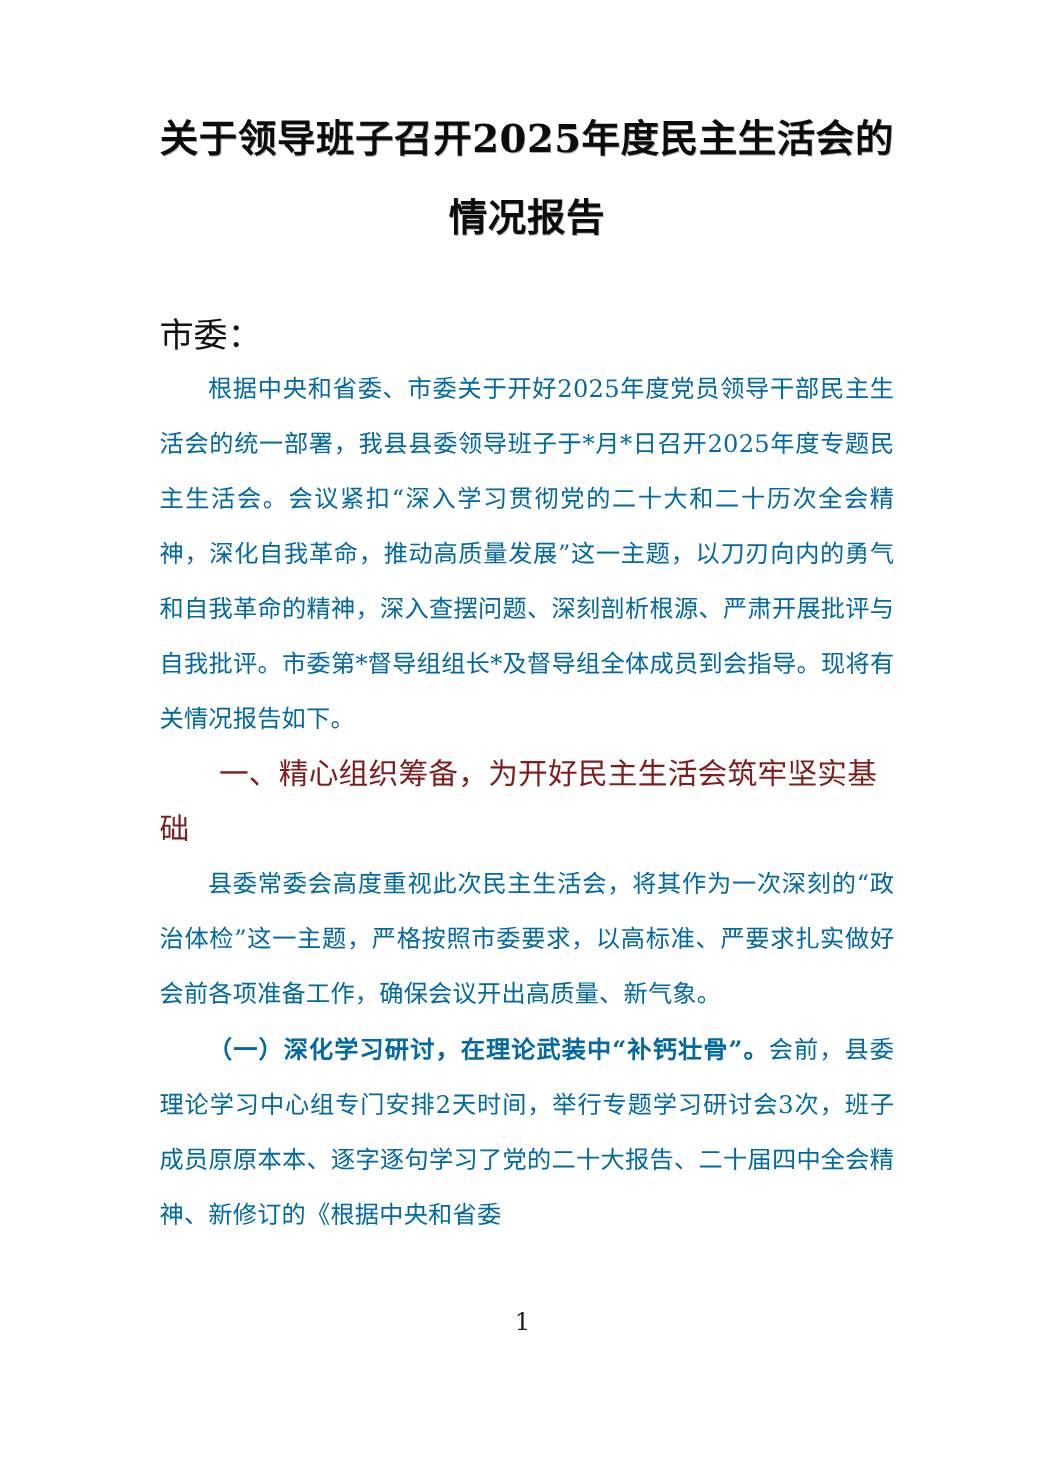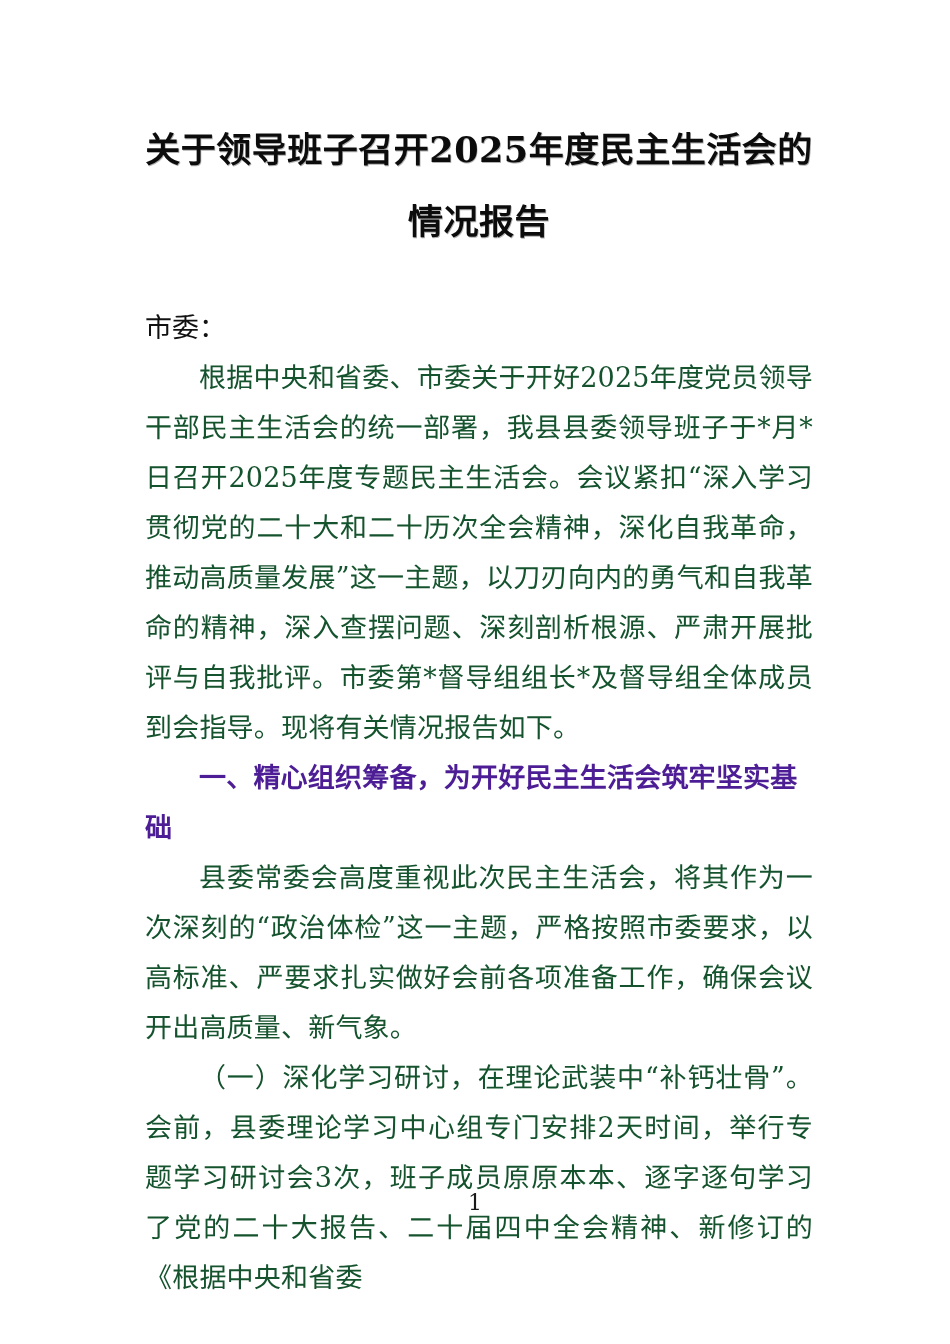--- a/index.html
+++ b/index.html
@@ -23,71 +23,71 @@
   .doc-body {
     position: absolute;
     left: 145px;
     top: 0;
     width: 668px;
   }
 
   
   .doc-title {
     margin: 0;
-    padding-top: 114px;
+    padding-top: 91px;
     text-align: center;
     font-family: "DejaVu Serif", "Liberation Serif", serif;
     font-weight: bold;
     font-size: 35px;
     line-height: 72px;
     color: #0c0c0c;
     letter-spacing: 0.5px;
     text-shadow: 0.7px 0.7px 0 rgba(150,150,150,0.75);
   }
 
   
   .salutation {
     margin: 0;
     padding-top: 45px;
     font-family: "DejaVu Serif", "Liberation Serif", serif;
-    font-size: 27px;
+    font-size: 31px;
     line-height: 50px;
     color: #111111;
     text-align: left;
   }
 
   
   .para {
     margin: 0;
     font-family: "DejaVu Serif", "Liberation Serif", serif;
-    font-size: 27px;
+    font-size: 22px;
     line-height: 50px;
-    color: #14532d;
+    color: #0369a1;
     text-align: justify;
     text-justify: inter-ideograph;
     text-indent: 2em;
     letter-spacing: 0.2px;
   }
 
   
   .heading-1 {
     margin: 0;
     font-family: "DejaVu Sans", "Liberation Sans", sans-serif;
-    font-weight: bold;
+    font-weight: normal;
     font-size: 27px;
     line-height: 50px;
-    color: #4c1d95;
+    color: #7f1d1d;
     text-indent: 2em;
     text-align: left;
     letter-spacing: 0.2px;
   }
 
   
   .subheading-run {
-    font-weight: normal;
+    font-weight: bold;
   }
 
   
   .page-number {
     position: absolute;
     left: 0;
     right: 0;
     top: 1190px;
     text-align: center;
     font-family: "DejaVu Serif", "Liberation Serif", serif;

